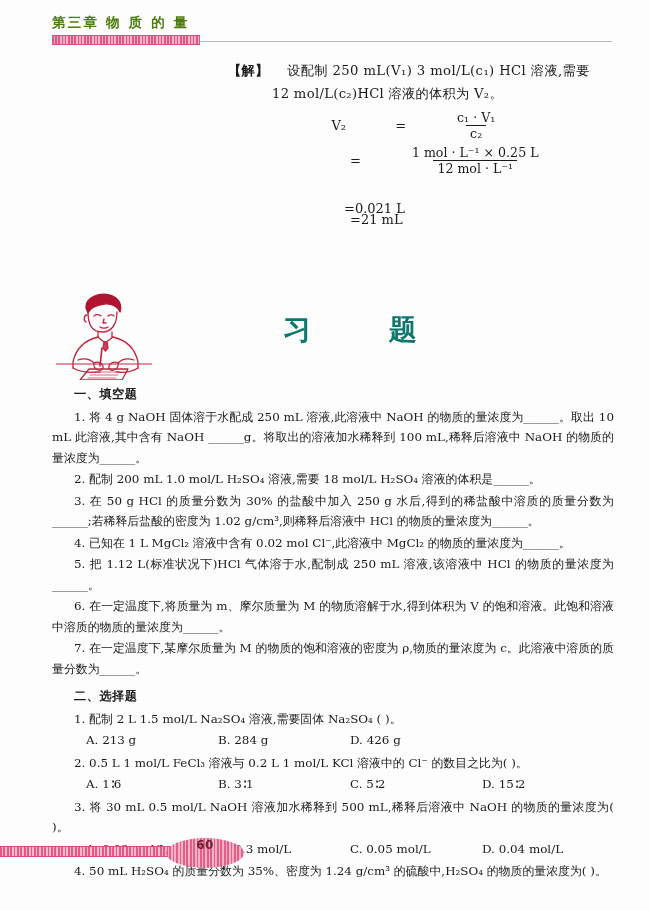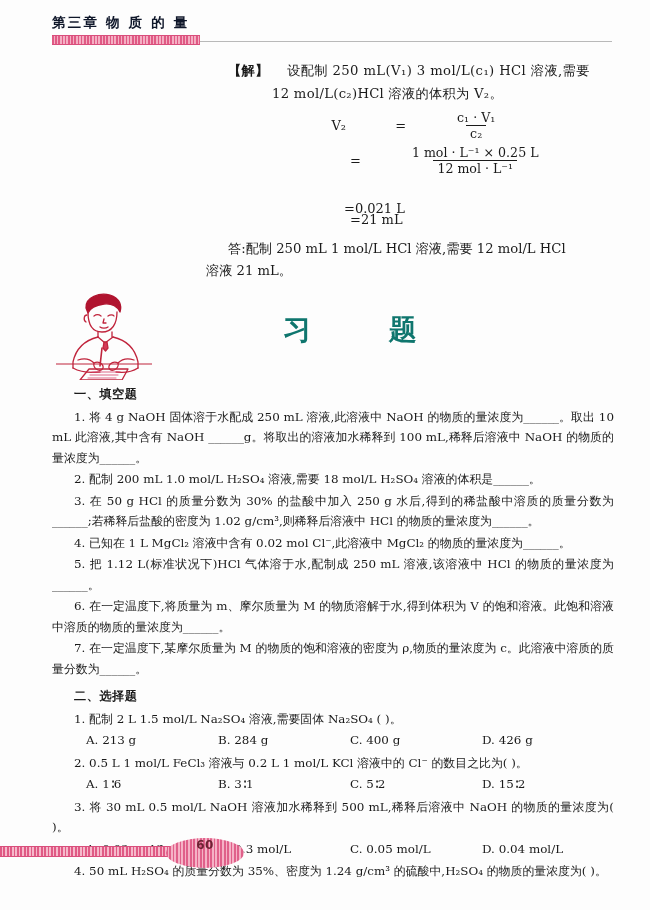--- a/index.html
+++ b/index.html
@@ -11,21 +11,21 @@
     position:relative;
     overflow:hidden;
   }
   .page{position:relative;width:650px;height:910px;}
 
   
   .chap-head{
     position:absolute;left:52px;top:14px;
     font-family:"DejaVu Sans","Liberation Sans",sans-serif;
     font-weight:bold;font-size:13.5px;letter-spacing:2.2px;
-    color:#0f172a;white-space:nowrap;text-align:center;
+    color:#4d7c0f;white-space:nowrap;text-align:center;
   }
   .head-rules{position:absolute;left:52px;top:35px;width:560px;height:9px;}
   .head-stripe{
     position:absolute;left:0;top:0;width:148px;height:8px;
     background:repeating-linear-gradient(90deg,
       #e05a85 0 1.6px,#f4aec3 1.6px 3.2px);
     border-top:1px solid #d94e7c;border-bottom:1px solid #d94e7c;
   }
   .head-line{
     position:absolute;left:148px;top:6px;width:412px;height:1px;
@@ -122,24 +122,20 @@
       <span>=</span>
       <span class="frac">
         <span class="num">1 mol · L⁻¹ × 0.25 L</span>
         <span class="den">12 mol · L⁻¹</span>
       </span>
     </div>
     <div class="mrow m3">=0.021 L</div>
     <div class="mrow m4">=21 mL</div>
   </div>
 
-  <div class="answer">
-    <div>答:配制 250 mL 1 mol/L HCl 溶液,需要 12 mol/L HCl</div>
-    <div class="ln2">溶液 21 mL。</div>
-  </div>
 
   <div class="illus">
     <svg viewBox="0 0 96 90" width="96" height="90" aria-hidden="true">
       <g fill="none" stroke="#c0243c" stroke-width="1.3" stroke-linecap="round" stroke-linejoin="round">
 
         <path d="M30 18 C29 7,44 2,54 5 C64 8,66 16,64 22 C62 17,56 13,48 14 C40 15,34 18,32 23 Z" fill="#b0142f" stroke="#b0142f"></path>
 
         <path d="M32 22 C32 34,36 42,46 42 C56 42,61 34,61 22"></path>
         <path d="M31 25 C28 25,27 30,30 32"></path>
 
@@ -194,21 +190,20 @@
     <p class="q">7. 在一定温度下,某摩尔质量为 M 的物质的饱和溶液的密度为 ρ,物质的量浓度为 c。此溶液中溶质的质量分数为______。</p>
 
     <div class="gap"></div>
 
     <div class="sect-title">二、选择题</div>
 
     <p class="q tight">1. 配制 2 L 1.5 mol/L Na₂SO₄ 溶液,需要固体 Na₂SO₄ (      )。</p>
     <div class="opts">
       <span>A.  213 g</span>
       <span>B.  284 g</span>
-      <span>C.  400 g</span>
       <span>D.  426 g</span>
     </div>
 
     <p class="q tight">2. 0.5 L 1 mol/L FeCl₃ 溶液与 0.2 L 1 mol/L KCl 溶液中的 Cl⁻ 的数目之比为(      )。</p>
     <div class="opts">
       <span>A.  1∶6</span>
       <span>B.  3∶1</span>
       <span>C.  5∶2</span>
       <span>D.  15∶2</span>
     </div>

